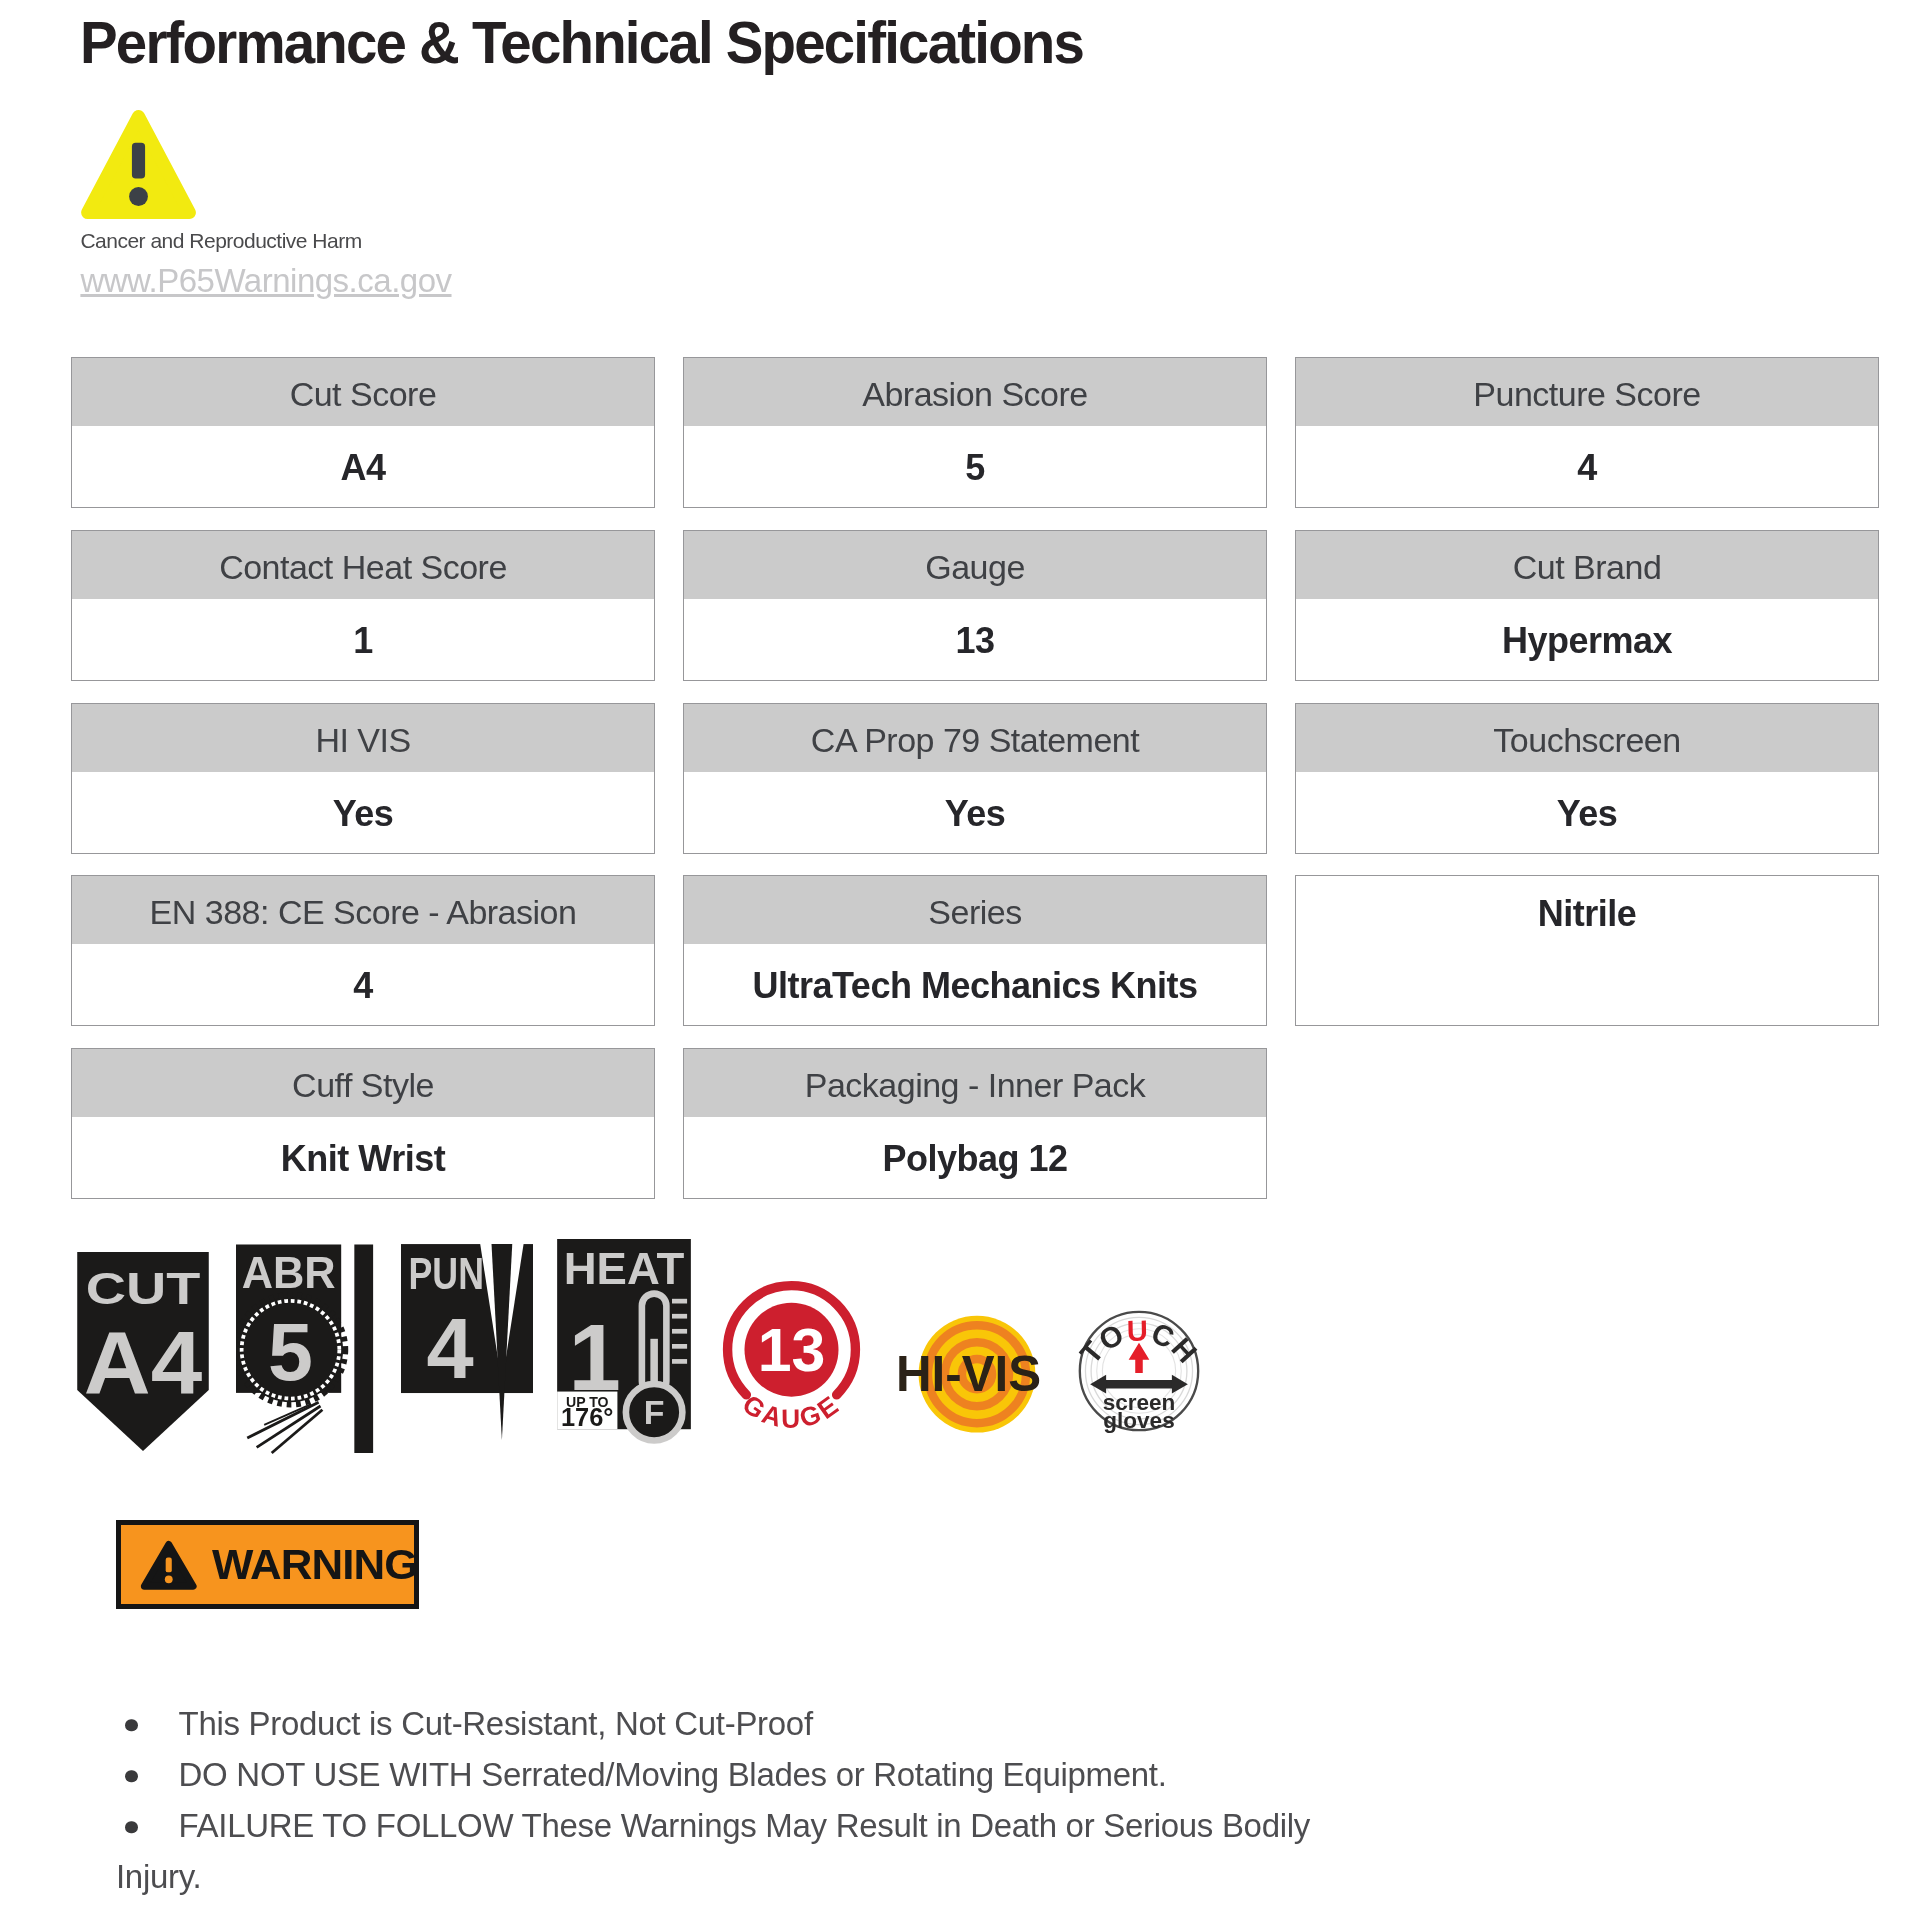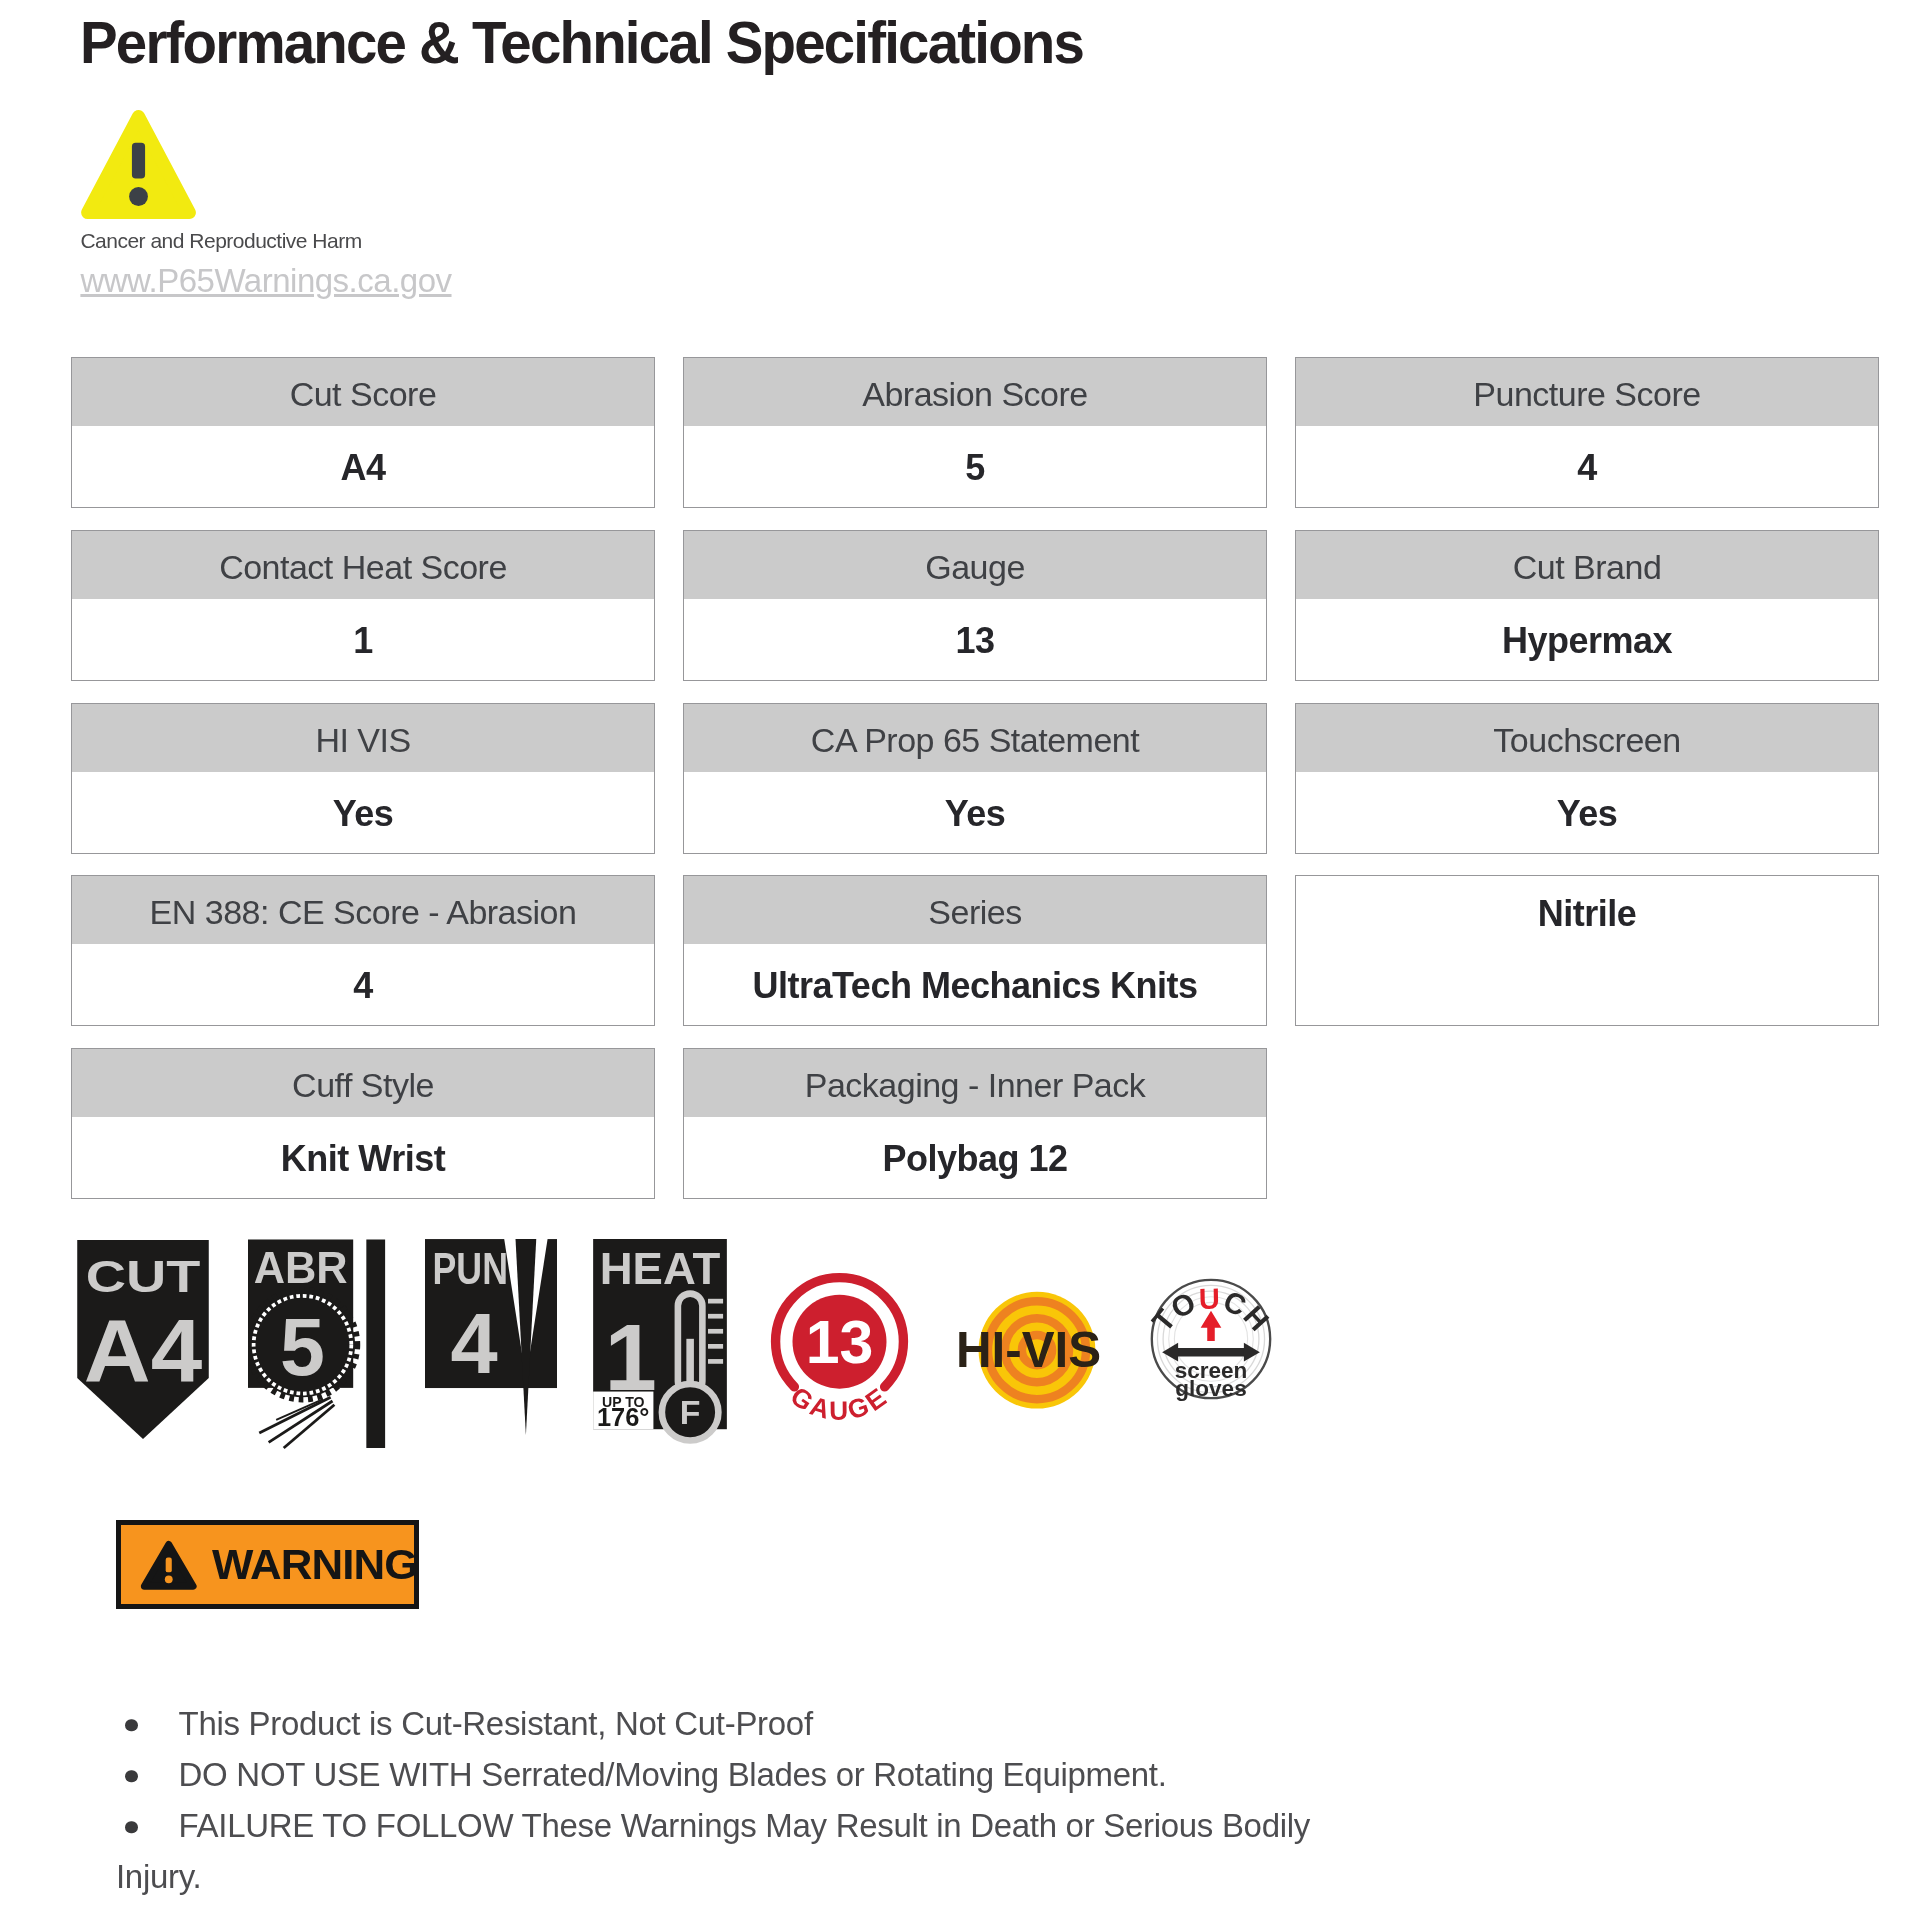--- a/index.html
+++ b/index.html
@@ -38,21 +38,21 @@
     font-size: 34px; color: #3f4145; letter-spacing: -0.5px;
     white-space: nowrap; overflow: hidden;
   }
   .card-value {
     height: 77px; line-height: 75px; text-align: center;
     font-size: 36px; font-weight: bold; color: #26262a; letter-spacing: -0.5px;
     white-space: nowrap;
   }
   .badge-row {
     margin-top: 40px; margin-left: 4.7px;
-    display: flex; align-items: flex-start; gap: 12px;
+    display: flex; align-items: center;
   }
   .badge { flex: 0 0 auto; }
   .b-cut  { width: 134px; }
   .b-abr  { width: 139px; margin-left: 26px; }
   .b-pun  { width: 132px; margin-left: 26px; }
   .b-heat { width: 134px; margin-left: 24.5px; }
   .b-gauge{ width: 141px; margin-left: 30px; margin-top: 32px; }
   .b-hivis{ width: 153px; margin-left: 30px; margin-top: 49px; }
   .b-touch{ width: 124px; margin-left: 32px; margin-top: 38px; }
   svg text { font-family: "Liberation Sans", sans-serif; }
@@ -116,21 +116,21 @@
   </div>
   <div class="card">
     <div class="card-header">Cut Brand</div>
     <div class="card-value">Hypermax</div>
   </div>
   <div class="card">
     <div class="card-header">HI VIS</div>
     <div class="card-value">Yes</div>
   </div>
   <div class="card">
-    <div class="card-header">CA Prop 65 Statement</div>
+    <div class="card-header">CA Prop 79 Statement</div>
     <div class="card-value">Yes</div>
   </div>
   <div class="card">
     <div class="card-header">Touchscreen</div>
     <div class="card-value">Yes</div>
   </div>
   <div class="card">
     <div class="card-header">EN 388: CE Score - Abrasion</div>
     <div class="card-value">4</div>
   </div>

